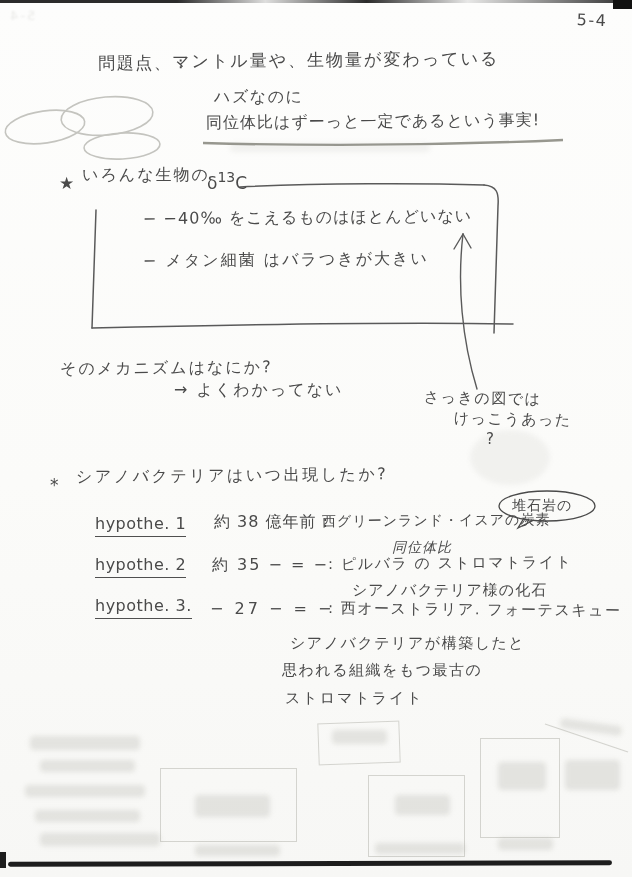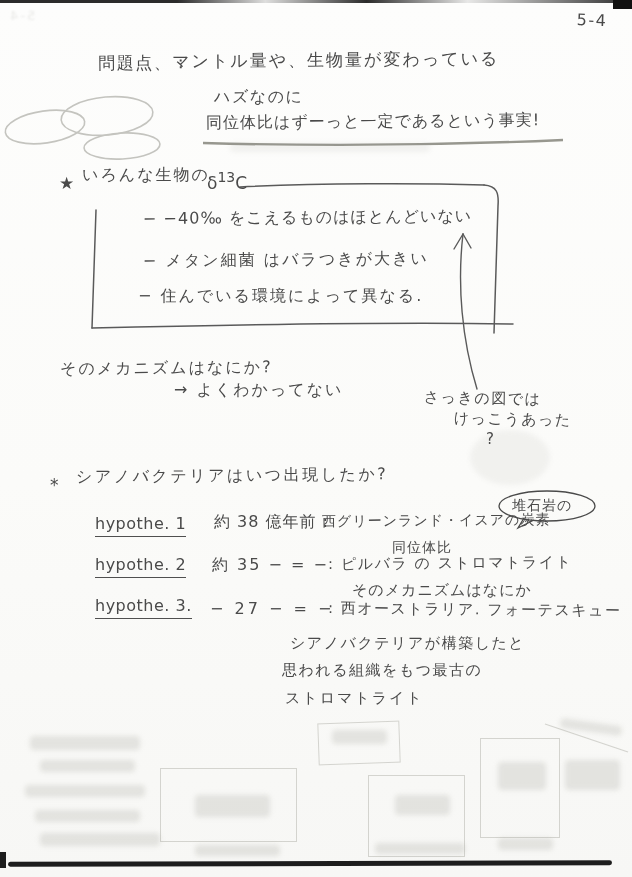--- a/index.html
+++ b/index.html
@@ -89,41 +89,40 @@
   <span class="hw sz16" style="left:214px;top:88px;">ハズなのに</span>
   <span class="hw sz16 r-05" style="left:206px;top:114px;letter-spacing:1px;">同位体比はずーっと一定であるという事実!</span>
 
   <span class="hw sz17" style="left:59px;top:174px;">★</span>
   <span class="hw sz16" style="left:82px;top:166px;letter-spacing:2px;">いろんな生物の</span>
   <span class="hw sz17" style="left:207px;top:170px;letter-spacing:0;">
     <span>δ</span><sup>13</sup><span>C</span>
   </span>
   <span class="hw sz16 r-05" style="left:143px;top:210px;letter-spacing:1px;">− −40‰ をこえるものはほとんどいない</span>
   <span class="hw sz16 r-05" style="left:143px;top:252px;letter-spacing:2px;">− メタン細菌 はバラつきが大きい</span>
-  <span class="hw sz16" style="left:138px;top:287px;letter-spacing:2px;">− 住んでいる環境によって異なる.</span>
 
   <span class="hw sz16 r-05" style="left:60px;top:360px;letter-spacing:2px;">そのメカニズムはなにか?</span>
   <span class="hw sz16" style="left:174px;top:381px;letter-spacing:2px;">→ よくわかってない</span>
   <span class="hw sz15 r1" style="left:424px;top:389px;">さっきの図では</span>
   <span class="hw sz15 r1" style="left:454px;top:410px;">けっこうあった</span>
   <span class="hw sz15" style="left:486px;top:431px;">?</span>
 
   <span class="hw sz17" style="left:50px;top:476px;">*</span>
   <span class="hw sz16 r-05" style="left:76px;top:468px;letter-spacing:2.5px;">シアノバクテリアはいつ出現したか?</span>
   <span class="hw sz14" style="left:512px;top:498px;letter-spacing:1px;">堆石岩の</span>
 
   <span class="hw sz16 ul-label" style="left:95px;top:515px;letter-spacing:.5px;">hypothe. 1</span>
   <span class="hw sz16" style="left:214px;top:513px;letter-spacing:1px;">約 38 億年前 :</span>
   <span class="hw sz14 r-05" style="left:322px;top:514px;letter-spacing:1px;">西グリーンランド・イスアの炭素</span>
-  <span class="hw sz14" style="left:392px;top:540px;letter-spacing:1px;">同位体比</span>
+  <span class="hw sz14" style="left:392px;top:540px;letter-spacing:1px;font-style:italic;">同位体比</span>
 
   <span class="hw sz16 ul-label" style="left:95px;top:556px;letter-spacing:.5px;text-align:center;">hypothe. 2</span>
   <span class="hw sz16" style="left:212px;top:556px;letter-spacing:2px;text-align:center;">約 35 − = −</span>
   <span class="hw sz15 r-05" style="left:328px;top:556px;letter-spacing:1.5px;">: ピルバラ の ストロマトライト</span>
-  <span class="hw sz15" style="left:352px;top:582px;letter-spacing:1px;">そのメカニズムはなにか</span>
+  <span class="hw sz15" style="left:352px;top:582px;letter-spacing:1px;">シアノバクテリア様の化石</span>
 
   <span class="hw sz16 ul-label" style="left:95px;top:597px;letter-spacing:.5px;">hypothe. 3.</span>
   <span class="hw sz16" style="left:210px;top:600px;letter-spacing:3px;">− 27 − = −</span>
   <span class="hw sz15 r05" style="left:328px;top:600px;letter-spacing:1.5px;">: 西オーストラリア. フォーテスキュー</span>
   <span class="hw sz15" style="left:290px;top:635px;letter-spacing:1.5px;">シアノバクテリアが構築したと</span>
   <span class="hw sz15" style="left:285px;top:690px;letter-spacing:2px;">ストロマトライト</span>
   <span class="hw sz15" style="left:282px;top:662px;letter-spacing:1.5px;">思われる組織をもつ最古の</span>
 
 </div>
 

